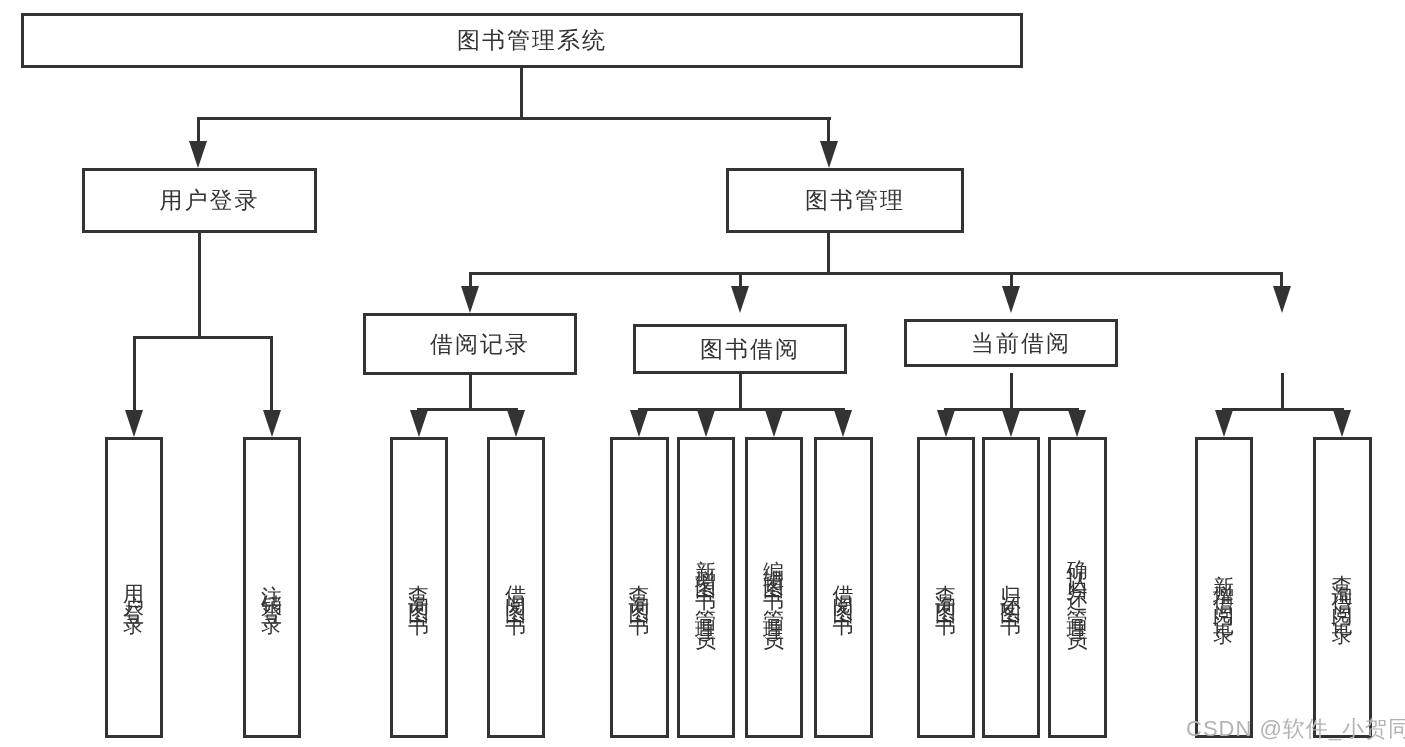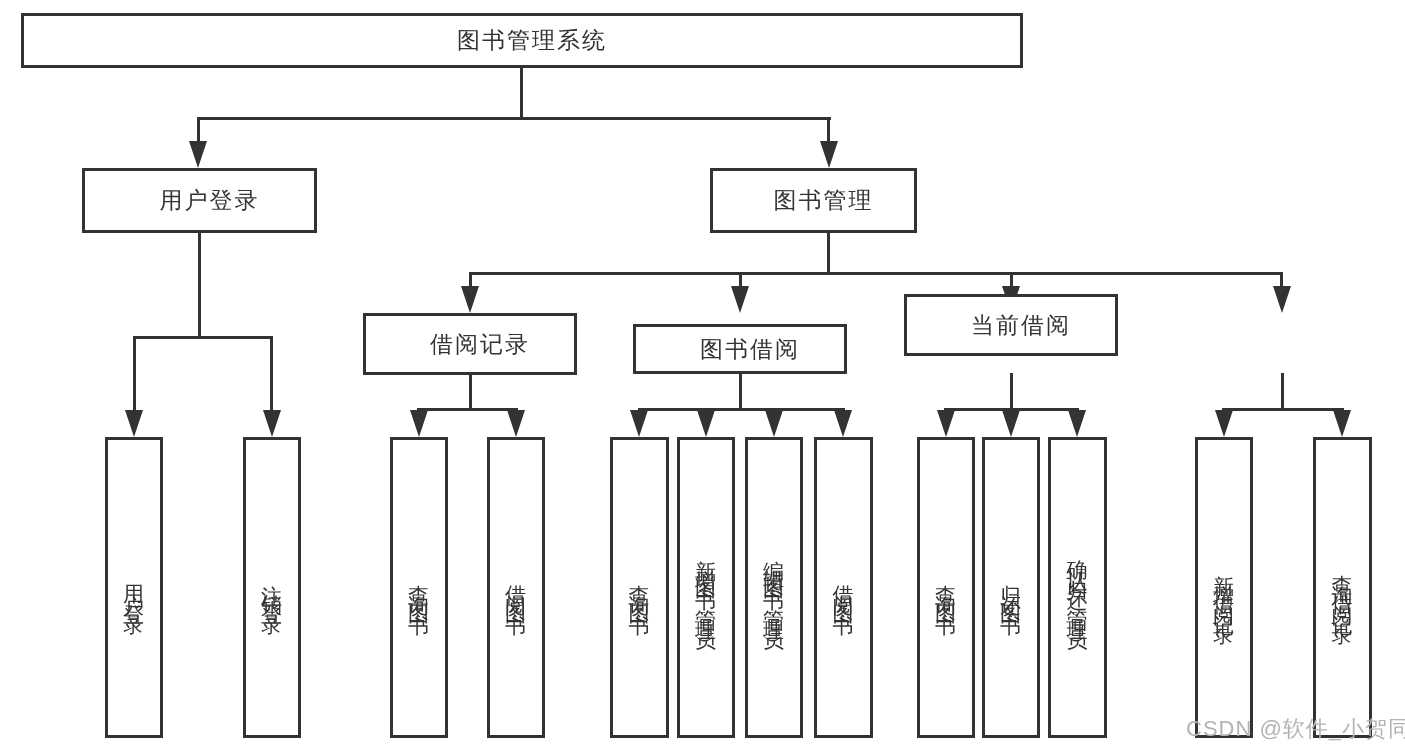--- a/index.html
+++ b/index.html
@@ -53,25 +53,25 @@
   }
 </style>
 </head>
 <body>
 
 <div class="stage">
 
   <div class="box hbox" style="left:21px;top:13px;width:1002px;height:55px">图书管理系统</div>
 
   <div class="box hbox" style="left:82px;top:168px;width:235px;height:65px">用户登录</div>
-  <div class="box hbox" style="left:710px;top:168px;width:207px;height:65px">图书管理</div>
+  <div class="box hbox" style="left:726px;top:168px;width:238px;height:65px">图书管理</div>
 
   <div class="box hbox" style="left:363px;top:313px;width:214px;height:62px">借阅记录</div>
   <div class="box hbox" style="left:633px;top:324px;width:214px;height:50px">图书借阅</div>
-  <div class="box hbox" style="left:904px;top:294px;width:214px;height:62px">当前借阅</div>
+  <div class="box hbox" style="left:904px;top:319px;width:214px;height:48px">当前借阅</div>
 
   <div class="box vbox" style="left:105px;top:437px;width:58px;height:301px">用户登录</div>
   <div class="box vbox" style="left:243px;top:437px;width:58px;height:301px">注销登录</div>
 
   <div class="box vbox" style="left:390px;top:437px;width:58px;height:301px">查询图书</div>
   <div class="box vbox" style="left:487px;top:437px;width:58px;height:301px">借阅图书</div>
 
   <div class="box vbox" style="left:610px;top:437px;width:59px;height:301px">查询图书</div>
   <div class="box vbox" style="left:677px;top:437px;width:58px;height:301px">新增图书（管理员）</div>
   <div class="box vbox" style="left:745px;top:437px;width:58px;height:301px">编辑图书（管理员）</div>

